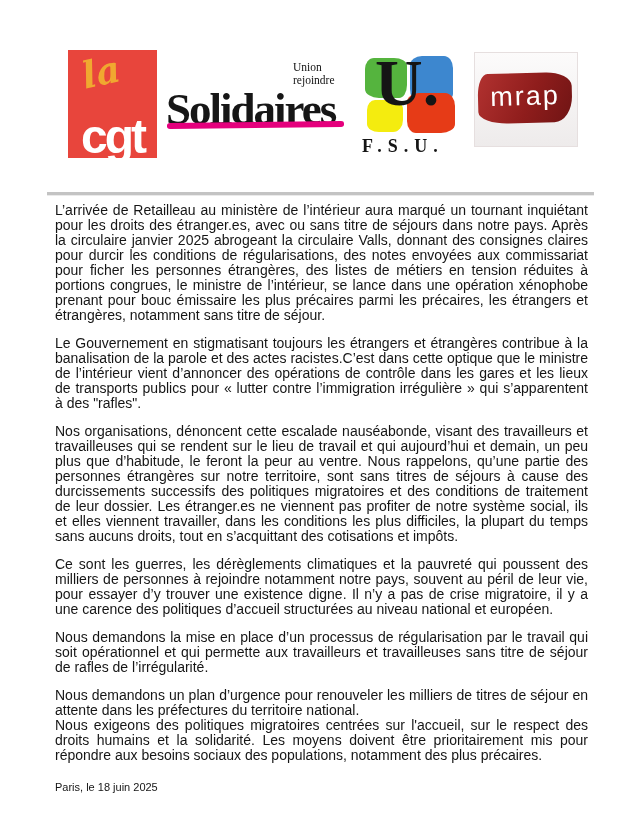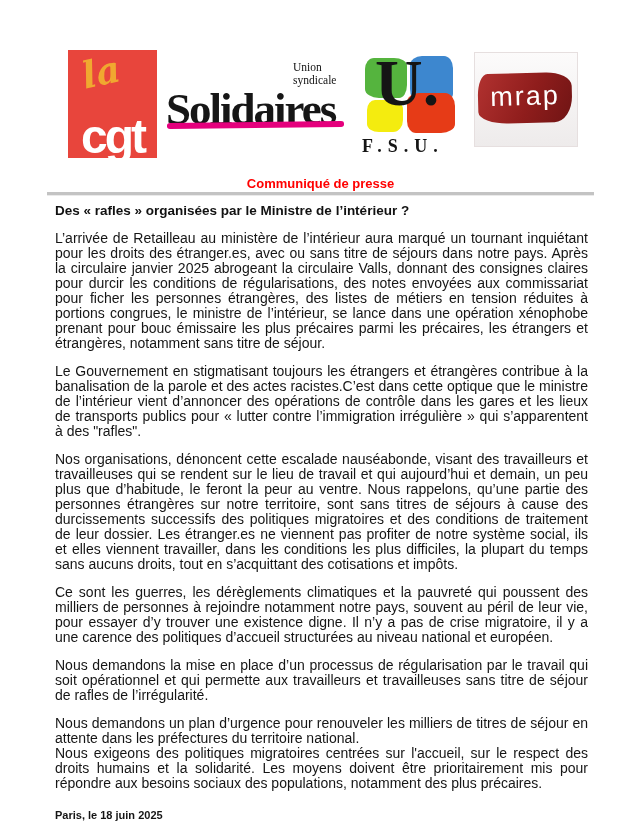--- a/index.html
+++ b/index.html
@@ -54,36 +54,36 @@
   .banner{position:absolute;top:176px;left:0;width:100%;text-align:center;font-weight:bold;
     font-size:13px;color:var(--accent-red);}
   .rule{position:absolute;top:192px;left:47px;width:547px;height:3px;background:var(--rule-gray);
     border-bottom:1px solid #eaeaea;}
 
   
   .content{position:absolute;top:203px;left:55px;width:533px;}
   .doc-title{font-size:13.5px;font-weight:bold;margin:0 0 13px 0;color:#111;}
   .para{font-size:14px;line-height:15px;margin:0 0 13px 0;text-align:justify;
     white-space:pre-line;color:#151515;}
-  .date-line{font-size:11px;line-height:15px;margin:17px 0 0 0;color:#151515;font-weight:bold;}
+  .date-line{font-size:11px;line-height:15px;margin:17px 0 0 0;color:#151515;}
 </style>
 </head>
 <body>
 
 <div class="page">
 
   <header class="logo-bar">
 
     <div class="logo-cgt">
       <span class="cgt-la">la</span>
       <span class="cgt-text">cgt</span>
     </div>
 
     <div class="logo-solidaires">
-      <span class="sol-tagline">Union syndicale</span>
+      <span class="sol-tagline">Union rejoindre</span>
       <span class="sol-wordmark">Solidaires</span>
       <span class="sol-underline"></span>
     </div>
 
     <div class="logo-fsu">
       <span class="fsu-q green"></span>
       <span class="fsu-q blue"></span>
       <span class="fsu-q yellow"></span>
       <span class="fsu-q red"></span>
       <span class="fsu-letter">U.</span>
@@ -91,25 +91,23 @@
     </div>
 
     <div class="logo-mrap">
       <div class="mrap-brush">
         <span class="mrap-text">mrap</span>
       </div>
     </div>
 
   </header>
 
-  <div class="banner">Communiqué de presse</div>
   <div class="rule"></div>
 
   <main class="content">
-    <h1 class="doc-title">Des « rafles » organisées par le Ministre de l’intérieur ?</h1>
     <div id="document-body">
         <p class="para">L’arrivée de Retailleau au ministère de l’intérieur aura marqué un tournant inquiétant pour les droits des étranger.es, avec ou sans titre de séjours dans notre pays. Après la circulaire janvier 2025 abrogeant la circulaire Valls, donnant des consignes claires pour durcir les conditions de régularisations, des notes envoyées aux commissariat pour ficher les personnes étrangères, des listes de métiers en tension réduites à portions congrues, le ministre de l’intérieur, se lance dans une opération xénophobe prenant pour bouc émissaire les plus précaires parmi les précaires, les étrangers et étrangères, notamment sans titre de séjour.</p>
         <p class="para">Le Gouvernement en stigmatisant toujours les étrangers et étrangères contribue à la banalisation de la parole et des actes racistes.C’est dans cette optique que le ministre de l’intérieur vient d’annoncer des opérations de contrôle dans les gares et les lieux de transports publics pour « lutter contre l’immigration irrégulière » qui s’apparentent à des "rafles".</p>
         <p class="para">Nos organisations, dénoncent cette escalade nauséabonde, visant des travailleurs et travailleuses qui se rendent sur le lieu de travail et qui aujourd’hui et demain, un peu plus que d’habitude, le feront la peur au ventre. Nous rappelons, qu’une partie des personnes étrangères sur notre territoire, sont sans titres de séjours à cause des durcissements successifs des politiques migratoires et des conditions de traitement de leur dossier. Les étranger.es ne viennent pas profiter de notre système social, ils et elles viennent travailler, dans les conditions les plus difficiles, la plupart du temps sans aucuns droits, tout en s’acquittant des cotisations et impôts.</p>
         <p class="para">Ce sont les guerres, les dérèglements climatiques et la pauvreté qui poussent des milliers de personnes à rejoindre notamment notre pays, souvent au péril de leur vie, pour essayer d’y trouver une existence digne. Il n’y a pas de crise migratoire, il y a une carence des politiques d’accueil structurées au niveau national et européen.</p>
         <p class="para">Nous demandons la mise en place d’un processus de régularisation par le travail qui soit opérationnel et qui permette aux travailleurs et travailleuses sans titre de séjour de rafles de l’irrégularité.</p>
         <p class="para">Nous demandons un plan d’urgence pour renouveler les milliers de titres de séjour en attente dans les préfectures du territoire national.
 Nous exigeons des politiques migratoires centrées sur l'accueil, sur le respect des droits humains et la solidarité. Les moyens doivent être prioritairement mis pour répondre aux besoins sociaux des populations, notamment des plus précaires.</p>
       </div>
     <p class="date-line">Paris, le 18 juin 2025</p>

